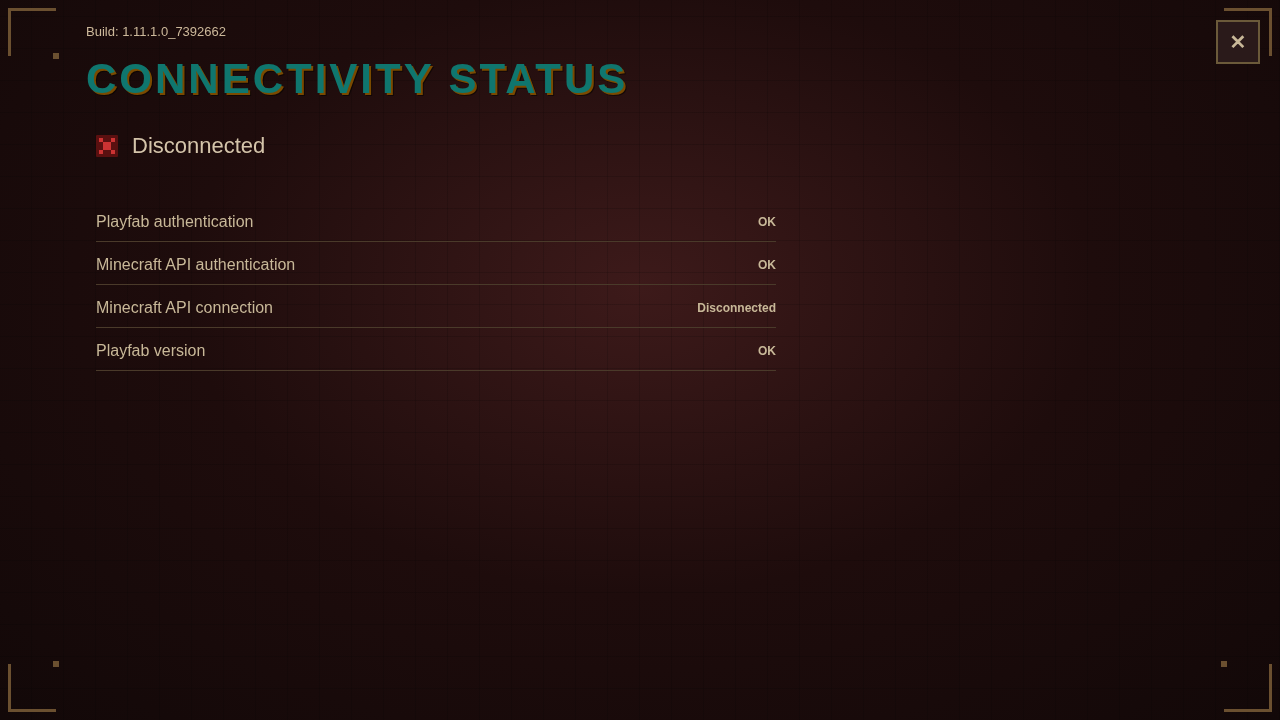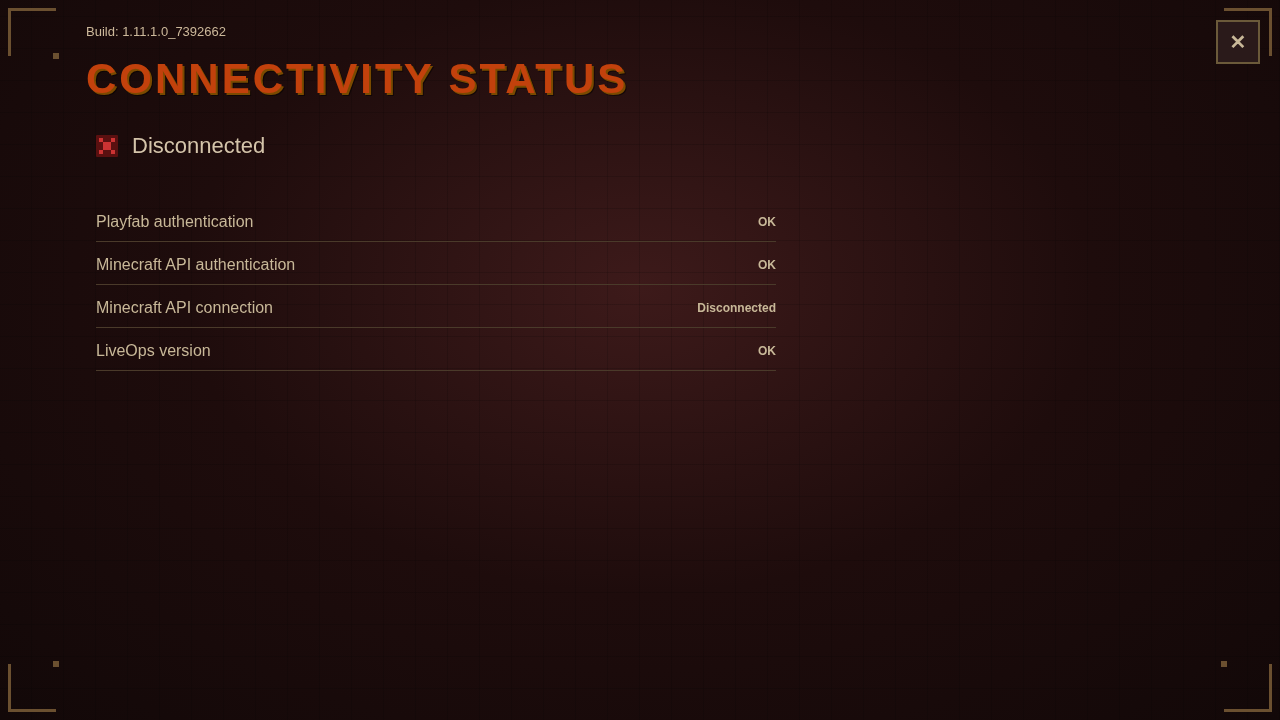--- a/index.html
+++ b/index.html
@@ -75,21 +75,21 @@
       color: #ccb89a;
       font-size: 13px;
       margin-bottom: 16px;
       font-family: Arial, sans-serif;
     }
 
     
     .page-title {
       font-size: 42px;
       font-weight: 900;
-      color: #c2410c;
+      color: #0f766e;
       text-transform: uppercase;
       letter-spacing: 3px;
       margin-bottom: 30px;
       font-family: 'Arial Black', Arial, sans-serif;
       text-shadow: 2px 2px 0px #7a4a00, 3px 3px 0px rgba(0,0,0,0.5);
     }
 
     
     .status-row {
       display: flex;
@@ -222,18 +222,18 @@
       </div>
       <div class="table-row">
         <span class="row-label">Minecraft API authentication</span>
         <span class="row-value ok">OK</span>
       </div>
       <div class="table-row">
         <span class="row-label">Minecraft API connection</span>
         <span class="row-value disconnected">Disconnected</span>
       </div>
       <div class="table-row">
-        <span class="row-label">LiveOps version</span>
+        <span class="row-label">Playfab version</span>
         <span class="row-value ok">OK</span>
       </div>
     </div>
 
 </div>
 
 </body></html>

